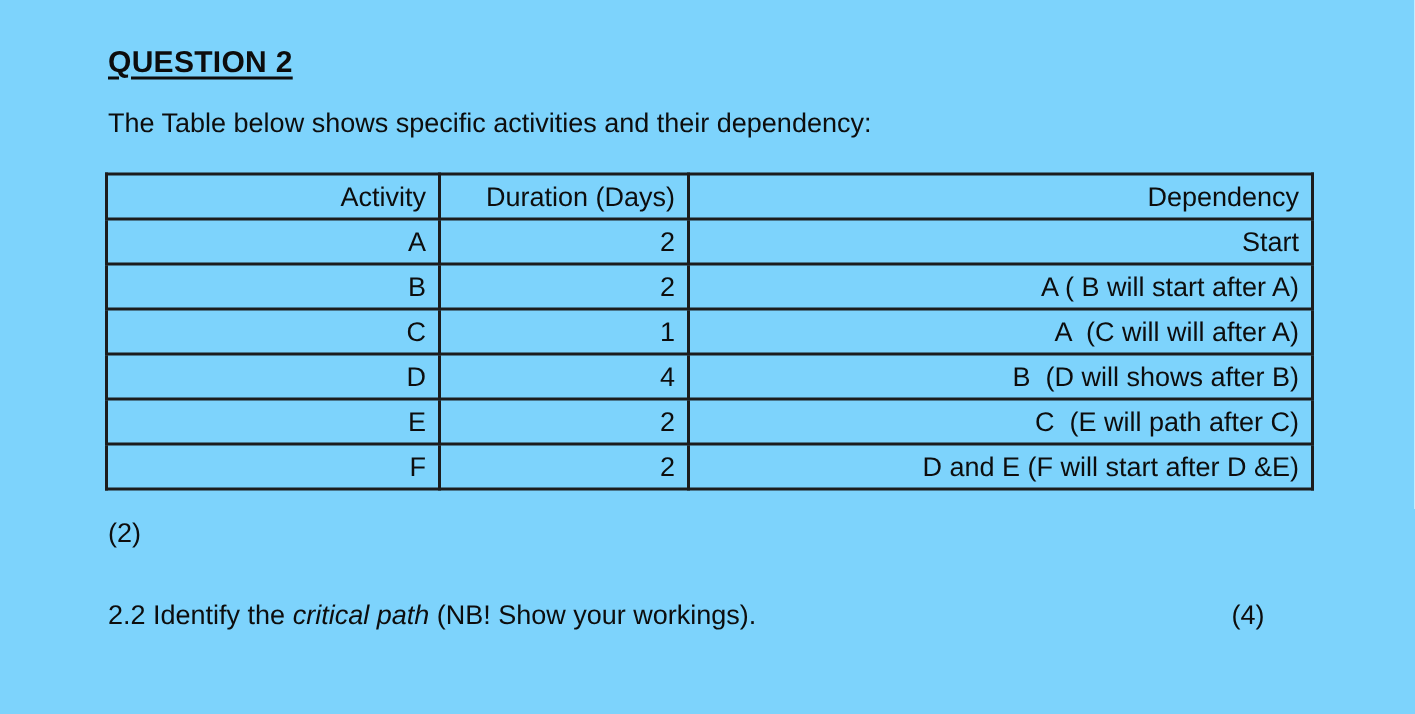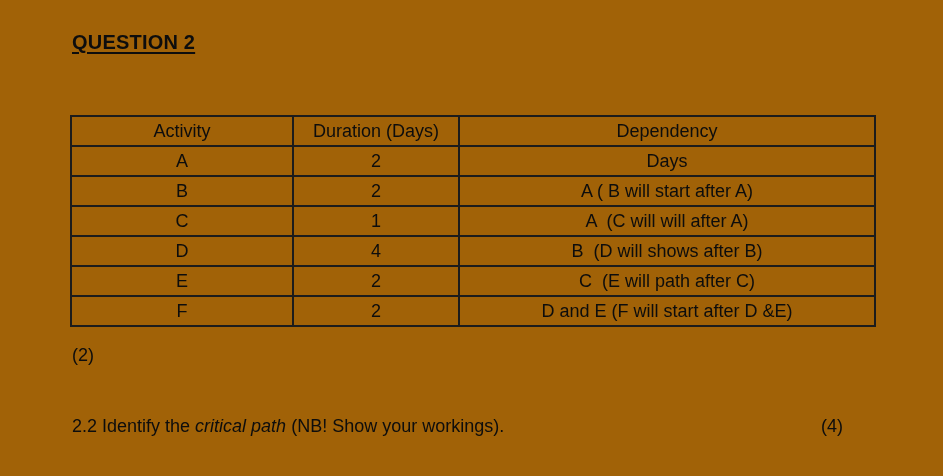--- a/index.html
+++ b/index.html
@@ -4,21 +4,21 @@
 <style>
   html, body {
     margin: 0;
     padding: 0;
     background: #ffffff;
   }
   .page {
     position: relative;
     width: 943px;
     height: 476px;
-    background: #a16207;
+    background: #7dd3fc;
     font-family: "Liberation Sans", sans-serif;
     color: #0d0d0d;
     overflow: hidden;
   }
   .heading {
     position: absolute;
     left: 72px;
     top: 31px;
     margin: 0;
     font-size: 20px;
@@ -43,68 +43,69 @@
     border-collapse: collapse;
     table-layout: fixed;
     font-size: 18px;
   }
   table.activity-table th,
   table.activity-table td {
     border: 2px solid #1c1c1c;
     padding: 1px 8px;
     height: 26px;
     font-weight: normal;
-    text-align: center;
+    text-align: right;
     vertical-align: middle;
     white-space: pre-wrap;
     overflow: hidden;
   }
   .col-activity  { width: 222px; }
   .col-duration  { width: 166px; }
   .col-dependency{ width: auto; }
   .qrow {
     position: absolute;
     left: 72px;
     width: 771px;
     display: flex;
     justify-content: space-between;
     align-items: baseline;
     font-size: 18px;
   }
   .qrow-1 { top: 345px; }
-  .qrow-2 { top: 416px; text-align: right; }
+  .qrow-2 { top: 400px; text-align: right; }
   .qtext { margin: 0; }
   .marks { white-space: nowrap; }
 </style>
 </head>
 <body>
 
 <div class="page">
 
   <h1 class="heading">QUESTION 2</h1>
 
+  <p class="intro">The Table below shows specific activities and their dependency:</p>
 
   <table class="activity-table">
     <colgroup>
       <col class="col-activity">
       <col class="col-duration">
       <col class="col-dependency">
     </colgroup>
     <thead>
       <tr id="table-head-row">
           <th>Activity</th>
           <th>Duration (Days)</th>
           <th>Dependency</th>
         </tr>
     </thead>
     <tbody id="table-body">
         <tr>
           <td>A</td>
           <td>2</td>
-          <td>Days</td>
+          <td>Start</td>
         </tr>
         <tr>
           <td>B</td>
           <td>2</td>
           <td>A ( B will start after A)</td>
         </tr>
         <tr>
           <td>C</td>
           <td>1</td>
           <td>A  (C will will after A)</td>

